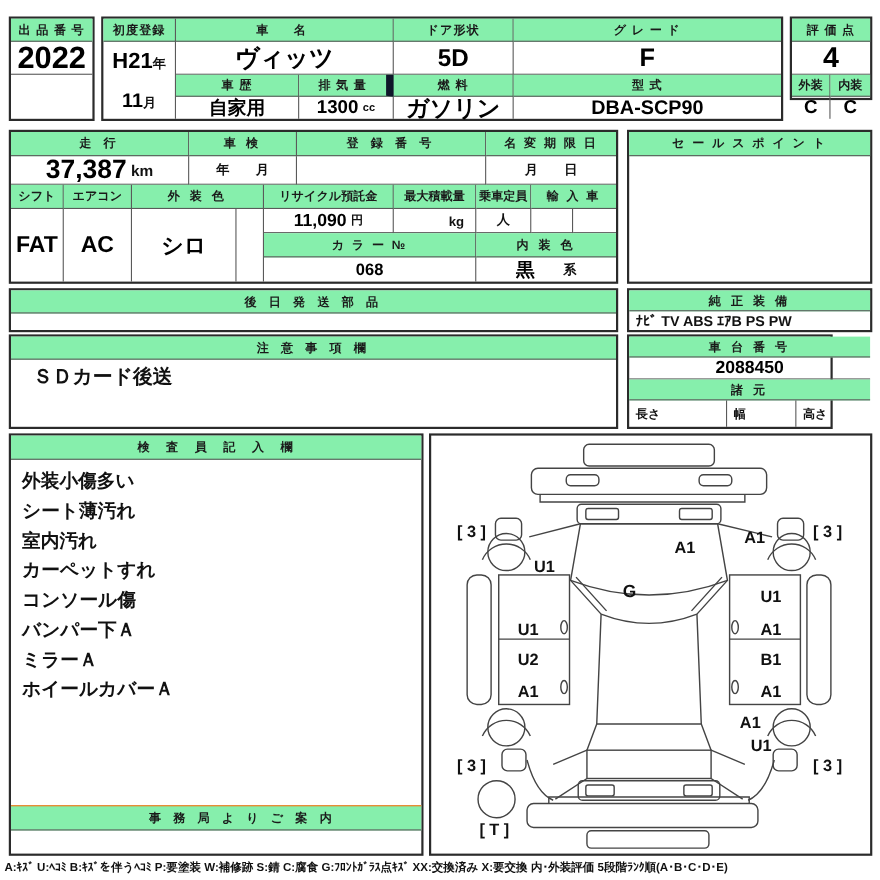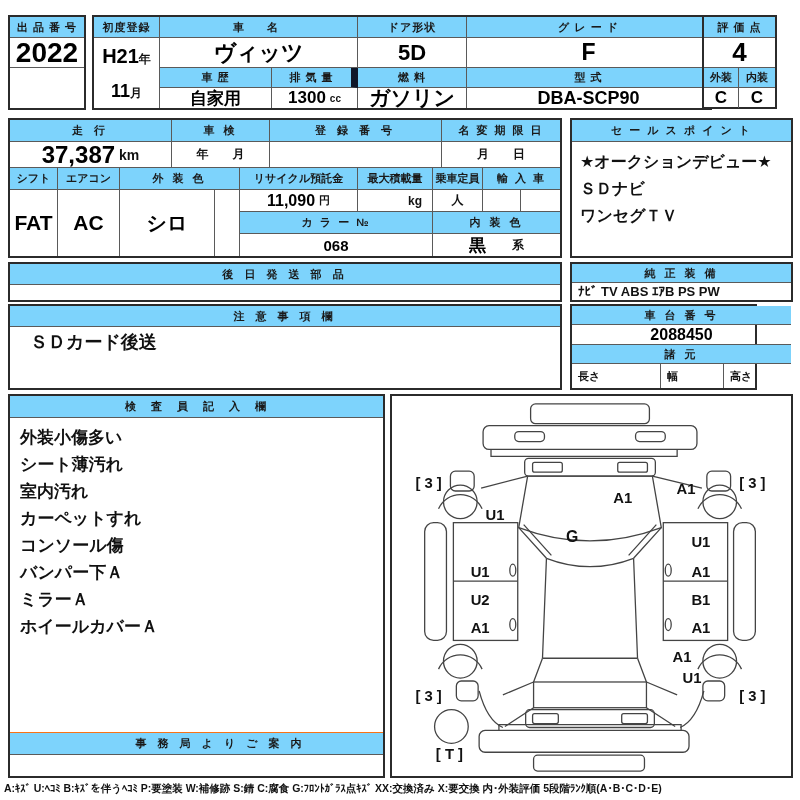--- a/index.html
+++ b/index.html
@@ -3,21 +3,21 @@
 <meta charset="utf-8">
 <style>
   html,body { margin:0; padding:0; background:#ffffff; }
   .sheet {
     position:relative; width:800px; height:800px; background:#fff;
     font-family:"Liberation Sans","DejaVu Sans",sans-serif; color:#111;
     overflow:hidden;
   }
   .box { position:absolute; border:2px solid #2b2b2b; background:#fff; box-sizing:border-box; }
   .hd {
-    position:absolute; background:#7dd3fc; border-bottom:1px solid #5a5a5a;
+    position:absolute; background:#86efac; border-bottom:1px solid #5a5a5a;
     display:flex; align-items:center; justify-content:center;
     font-size:11px; font-weight:600; color:#1a1a1a; letter-spacing:1px; box-sizing:border-box;
   }
   .cell { position:absolute; box-sizing:border-box; display:flex; align-items:center; justify-content:center; }
   .left { justify-content:flex-start; }
   .br { border-right:1px solid #5a5a5a;text-align:center; }
   .bb { border-bottom:1px solid #5a5a5a; }
   .bt { border-top:1px solid #f97316;padding-left:48px; }
   .val { font-weight:bold; color:#000; }
   .unit { font-size:12px; font-weight:600; margin-left:4px; }
@@ -79,21 +79,21 @@
 
     <div class="cell bb" style="left:373px;top:21px;width:243px;height:30px;">
       <span class="val" style="font-size:23px;">F</span>
     </div>
     <div class="hd" style="left:373px;top:51px;width:243px;height:20px;">型 式</div>
     <div class="cell" style="left:373px;top:71px;width:243px;height:20px;">
       <span class="val" style="font-size:18px;">DBA-SCP90</span>
     </div>
   </div>
 
-  <div class="box" style="left:702px;top:15px;width:75px;height:94px;">
+  <div class="box" style="left:718px;top:15px;width:75px;height:76px;">
     <div class="hd" style="left:0;top:0;width:71px;height:21px;">評 価 点</div>
     <div class="cell bb" style="left:0;top:21px;width:71px;height:30px;">
       <span class="val" style="font-size:26px;">4</span>
     </div>
     <div class="hd" style="left:0;top:51px;width:35px;height:20px;border-right:1px solid #5a5a5a;letter-spacing:0;">外装</div>
     <div class="hd" style="left:35px;top:51px;width:36px;height:20px;letter-spacing:0;">内装</div>
     <div class="cell br" style="left:0;top:71px;width:35px;height:20px;">
       <span class="val" style="font-size:17px;">C</span>
     </div>
     <div class="cell" style="left:35px;top:71px;width:36px;height:20px;">
@@ -149,25 +149,20 @@
       <span class="val" style="font-size:15px;">068</span>
     </div>
     <div class="cell" style="left:423px;top:114px;width:127px;height:22px;">
       <span class="val" style="font-size:17px;">黒</span>
         <span class="unit" style="margin-left:26px;font-size:12px;">系</span>
     </div>
   </div>
 
   <div class="box" style="left:570px;top:118px;width:223px;height:140px;">
     <div class="hd" style="left:0;top:0;width:219px;height:22px;letter-spacing:2px;">セ ー ル ス ポ イ ン ト</div>
-    <div class="list" style="left:8px;top:28px;font-size:16px;line-height:27px;font-weight:bold;">
-      <div>★オークションデビュー★</div>
-      <div>ＳＤナビ</div>
-      <div>ワンセグＴＶ</div>
-    </div>
   </div>
 
   <div class="box" style="left:8px;top:262px;width:554px;height:40px;">
     <div class="hd" style="left:0;top:0;width:550px;height:21px;letter-spacing:4px;">後 日 発 送 部 品</div>
     <div class="cell left" style="left:0;top:21px;width:550px;height:15px;"></div>
   </div>
 
   <div class="box" style="left:570px;top:262px;width:223px;height:40px;">
     <div class="hd" style="left:0;top:0;width:219px;height:19px;letter-spacing:3px;">純 正 装 備</div>
     <div class="cell left" style="left:6px;top:19px;width:213px;height:17px;font-size:13px;font-weight:bold;">ﾅﾋﾞ TV ABS ｴｱB PS PW</div>

